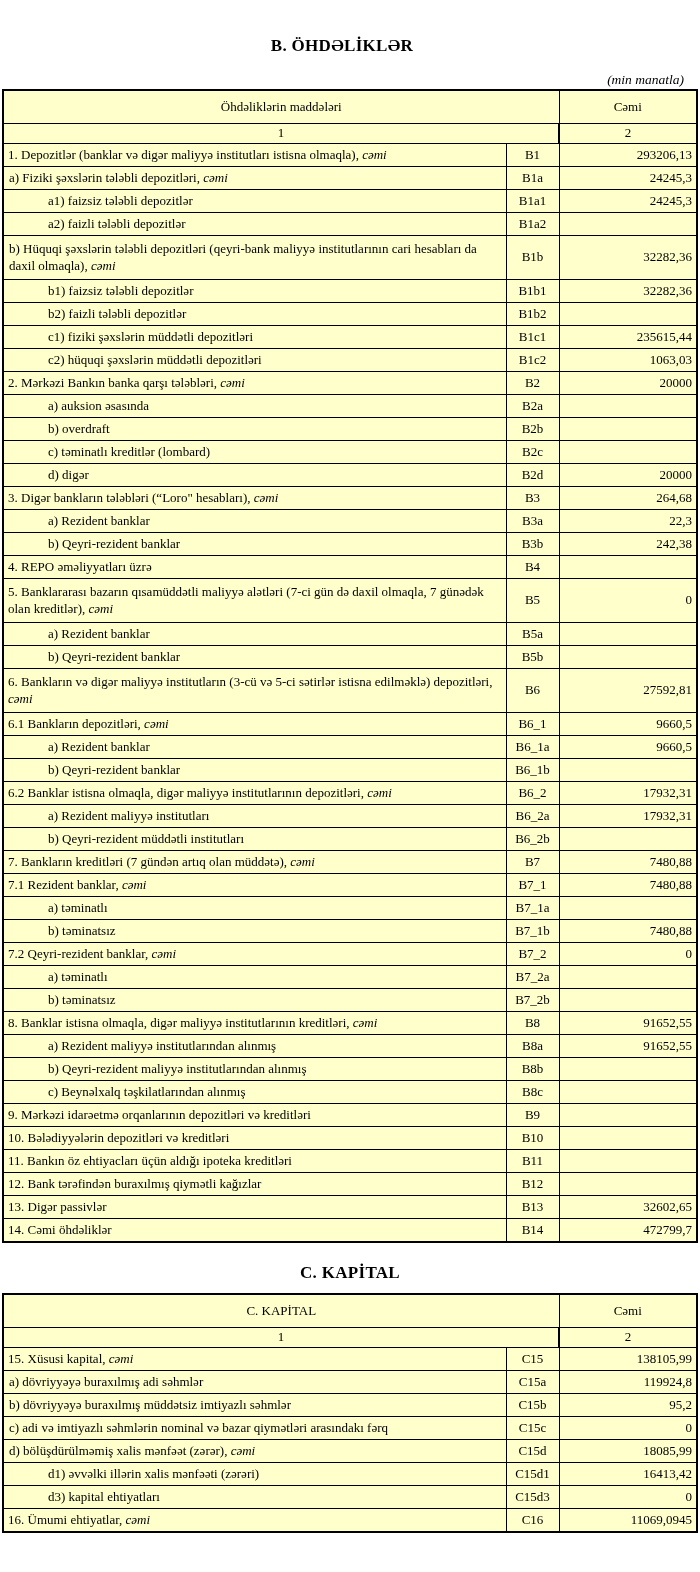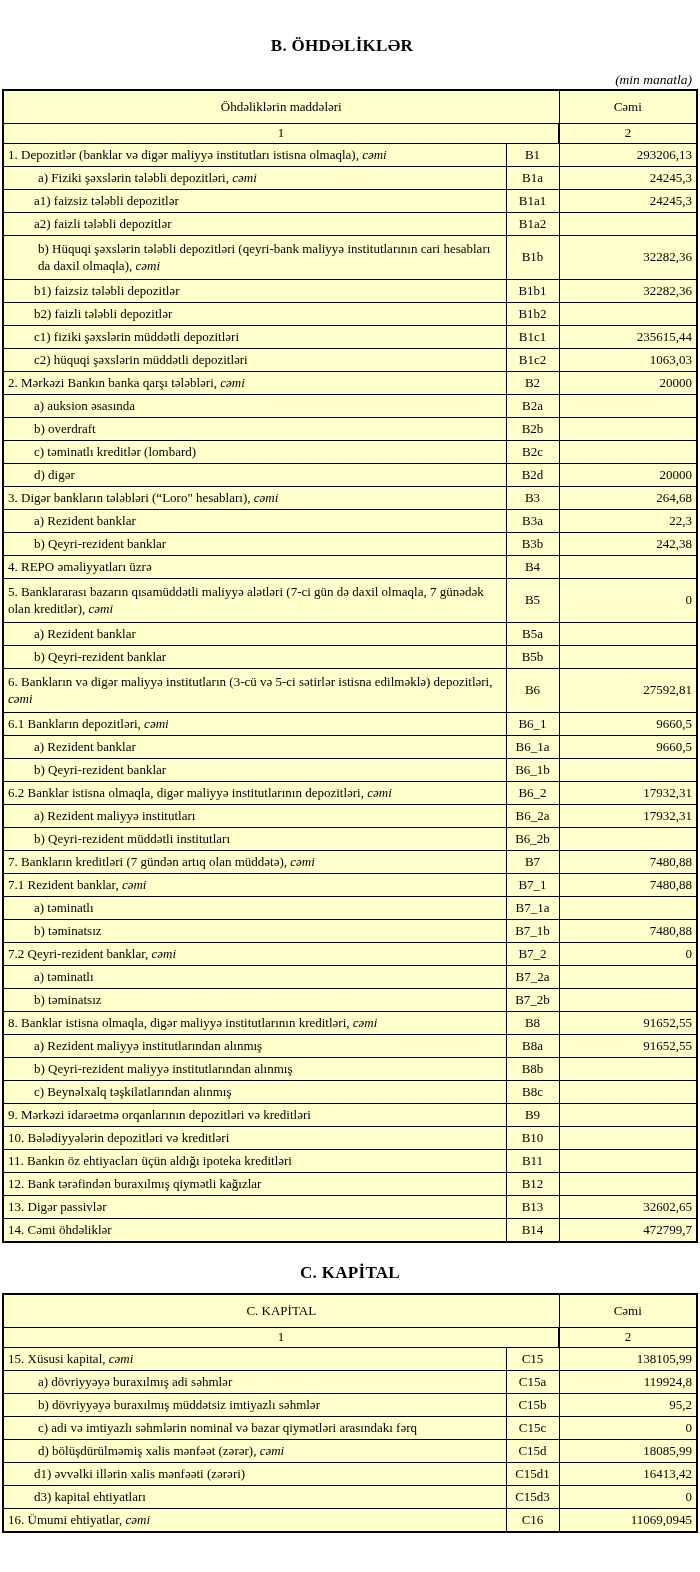--- a/index.html
+++ b/index.html
@@ -14,21 +14,21 @@
     font-weight:bold;
     font-size:17px;
     letter-spacing:0.3px;
   }
   .title-b{margin:36px 16px 0 0;}
   .title-c{margin:20px 0 10px 0;}
   .unit-note{
     text-align:right;
     font-style:italic;
     font-size:13.5px;
-    margin:16px 8px 1px 0;
+    margin:16px 16px 1px 0;
   }
   table.data{
     width:694px;
     margin:0 auto;
     border-collapse:collapse;
     border:2px solid #000;
     table-layout:fixed;
   }
   col.c-label{width:503px;}
   col.c-code{width:53px;}
@@ -58,22 +58,22 @@
     vertical-align:middle;
     border-bottom:2px solid #000;
   }
   th.shcell.merged{border-right:2px solid #000;}
   td.label{
     height:20px;
     text-align:left;
     vertical-align:middle;
     padding:1px 3px 1px 4px;
   }
-  td.label.ind1{padding-left:34px;}
-  td.label.ind2{padding-left:30px;}
+  td.label.ind1{padding-left:5px;}
+  td.label.ind2{padding-left:44px;}
   td.code{
     text-align:center;
     vertical-align:middle;
     border-right:2px solid #000;
   }
   td.value{
     text-align:right;
     vertical-align:middle;
     padding-right:4px;
   }

